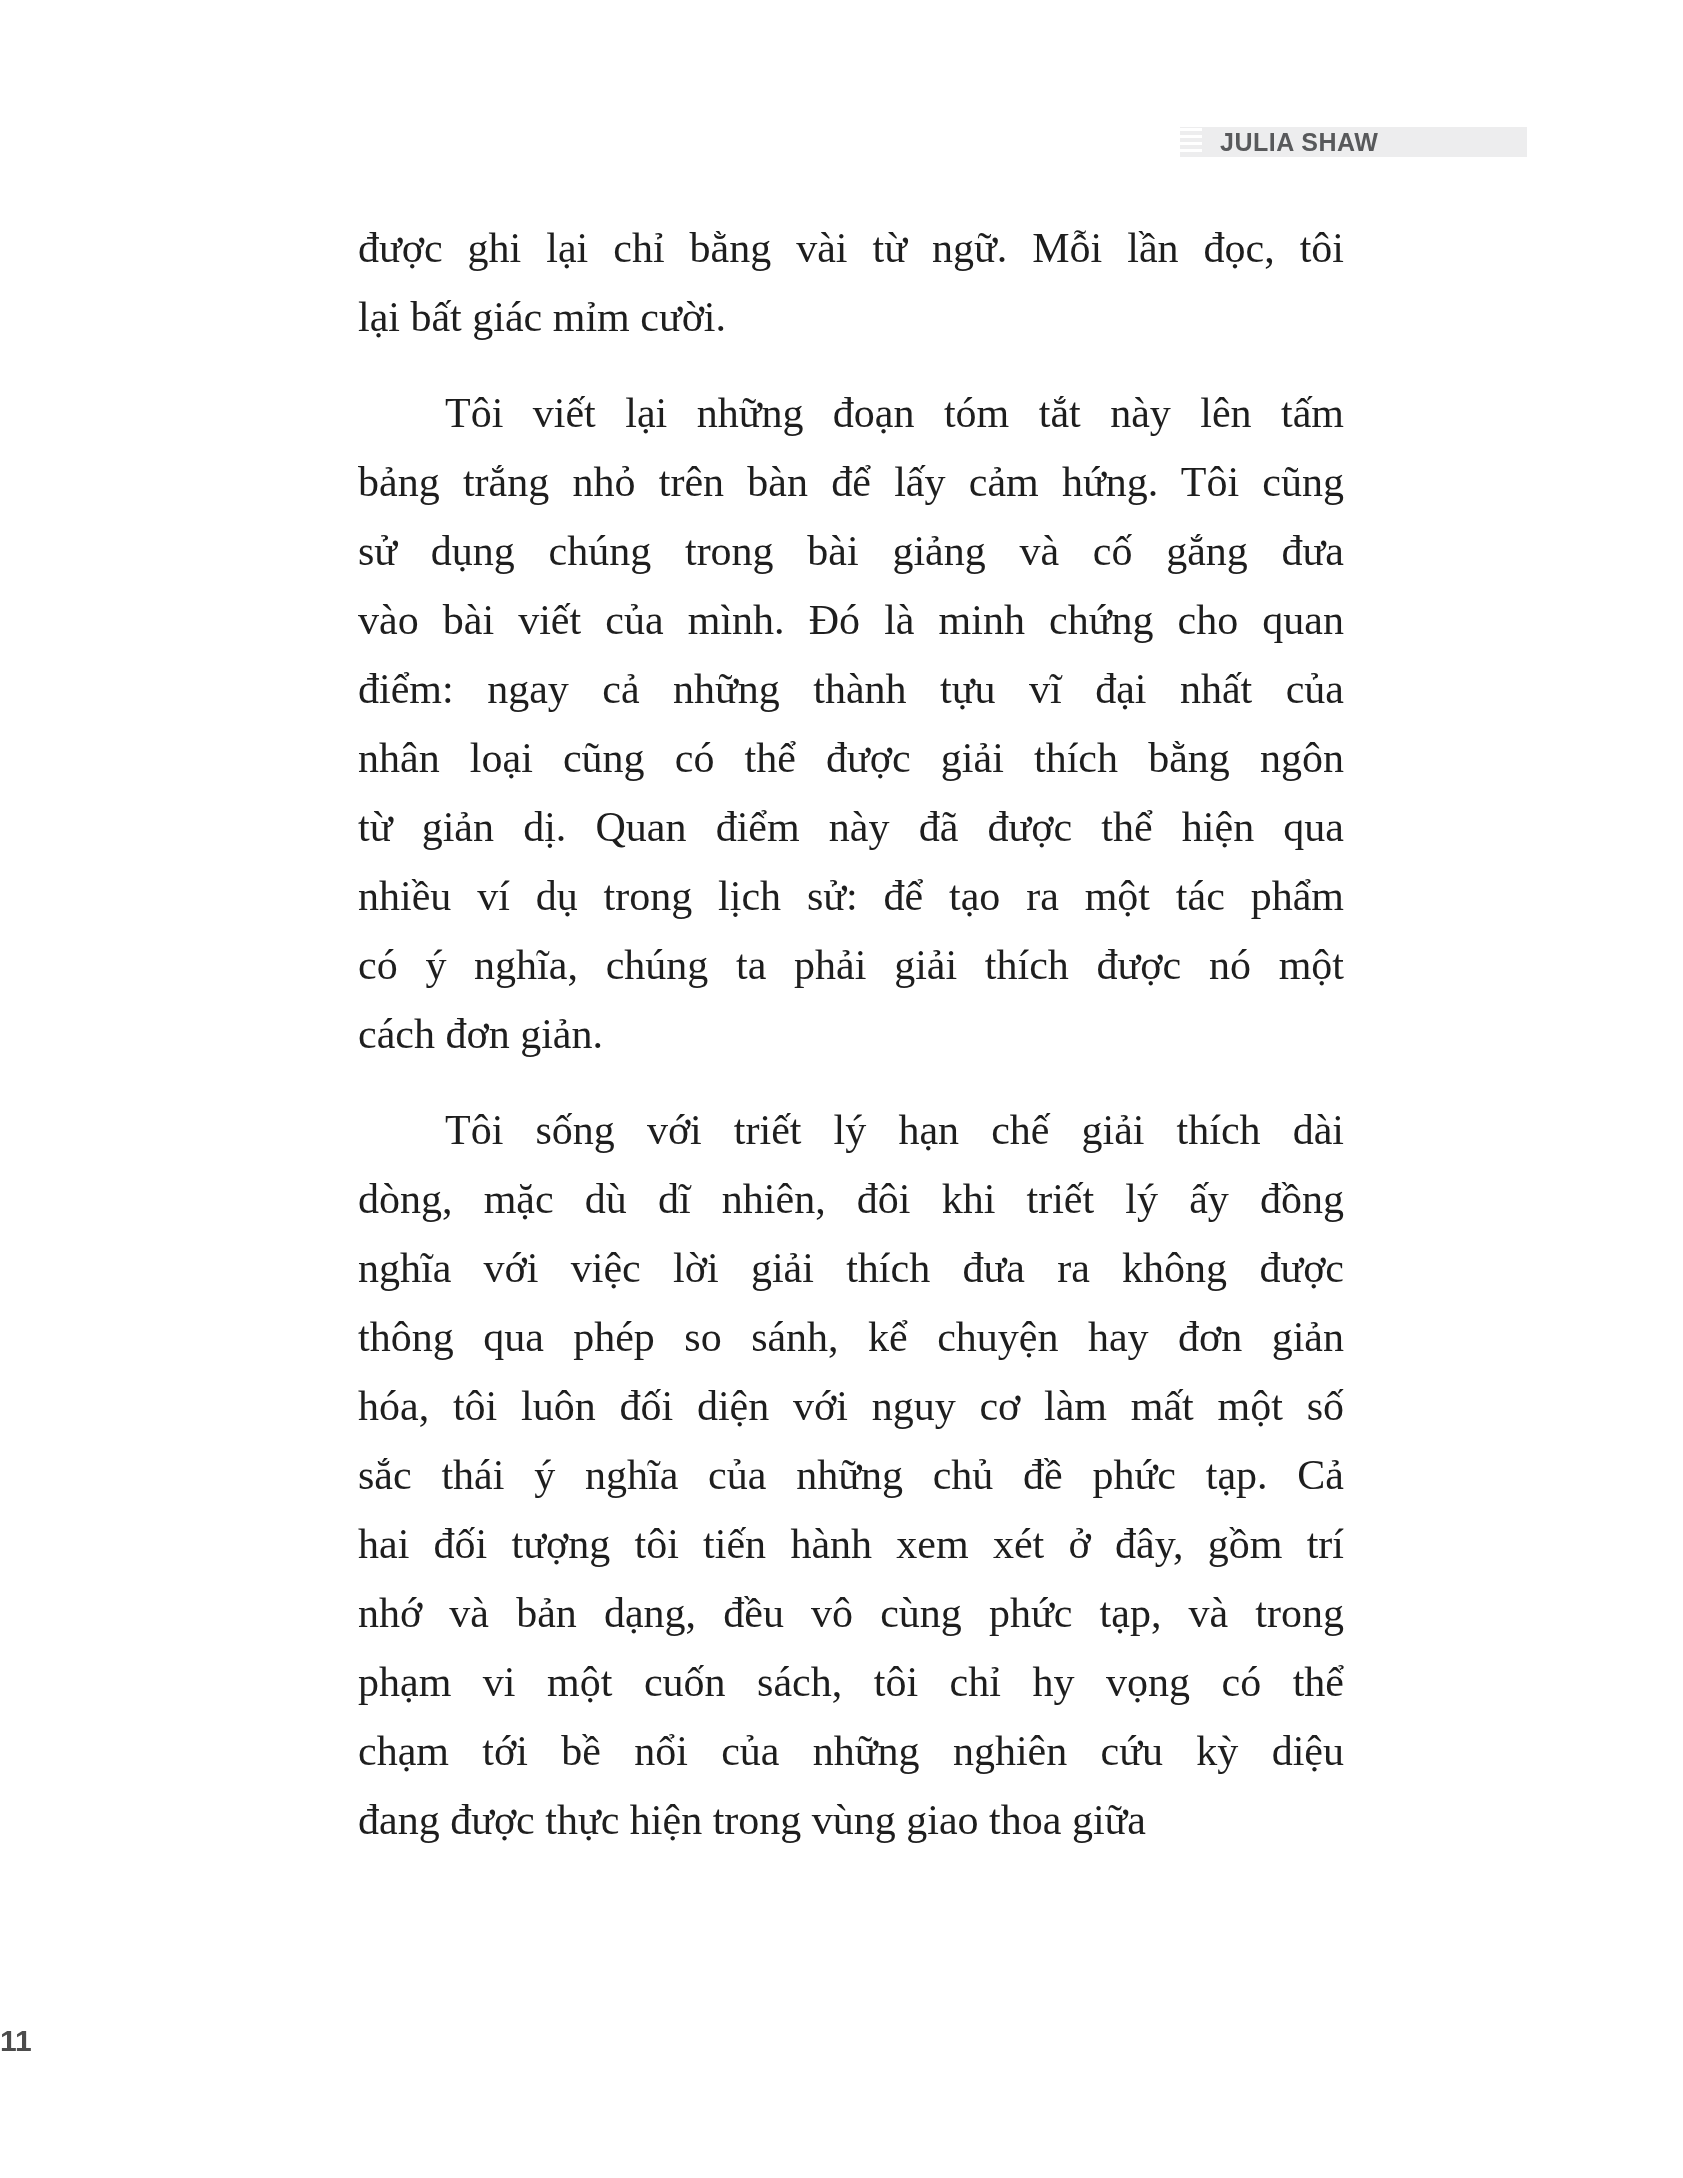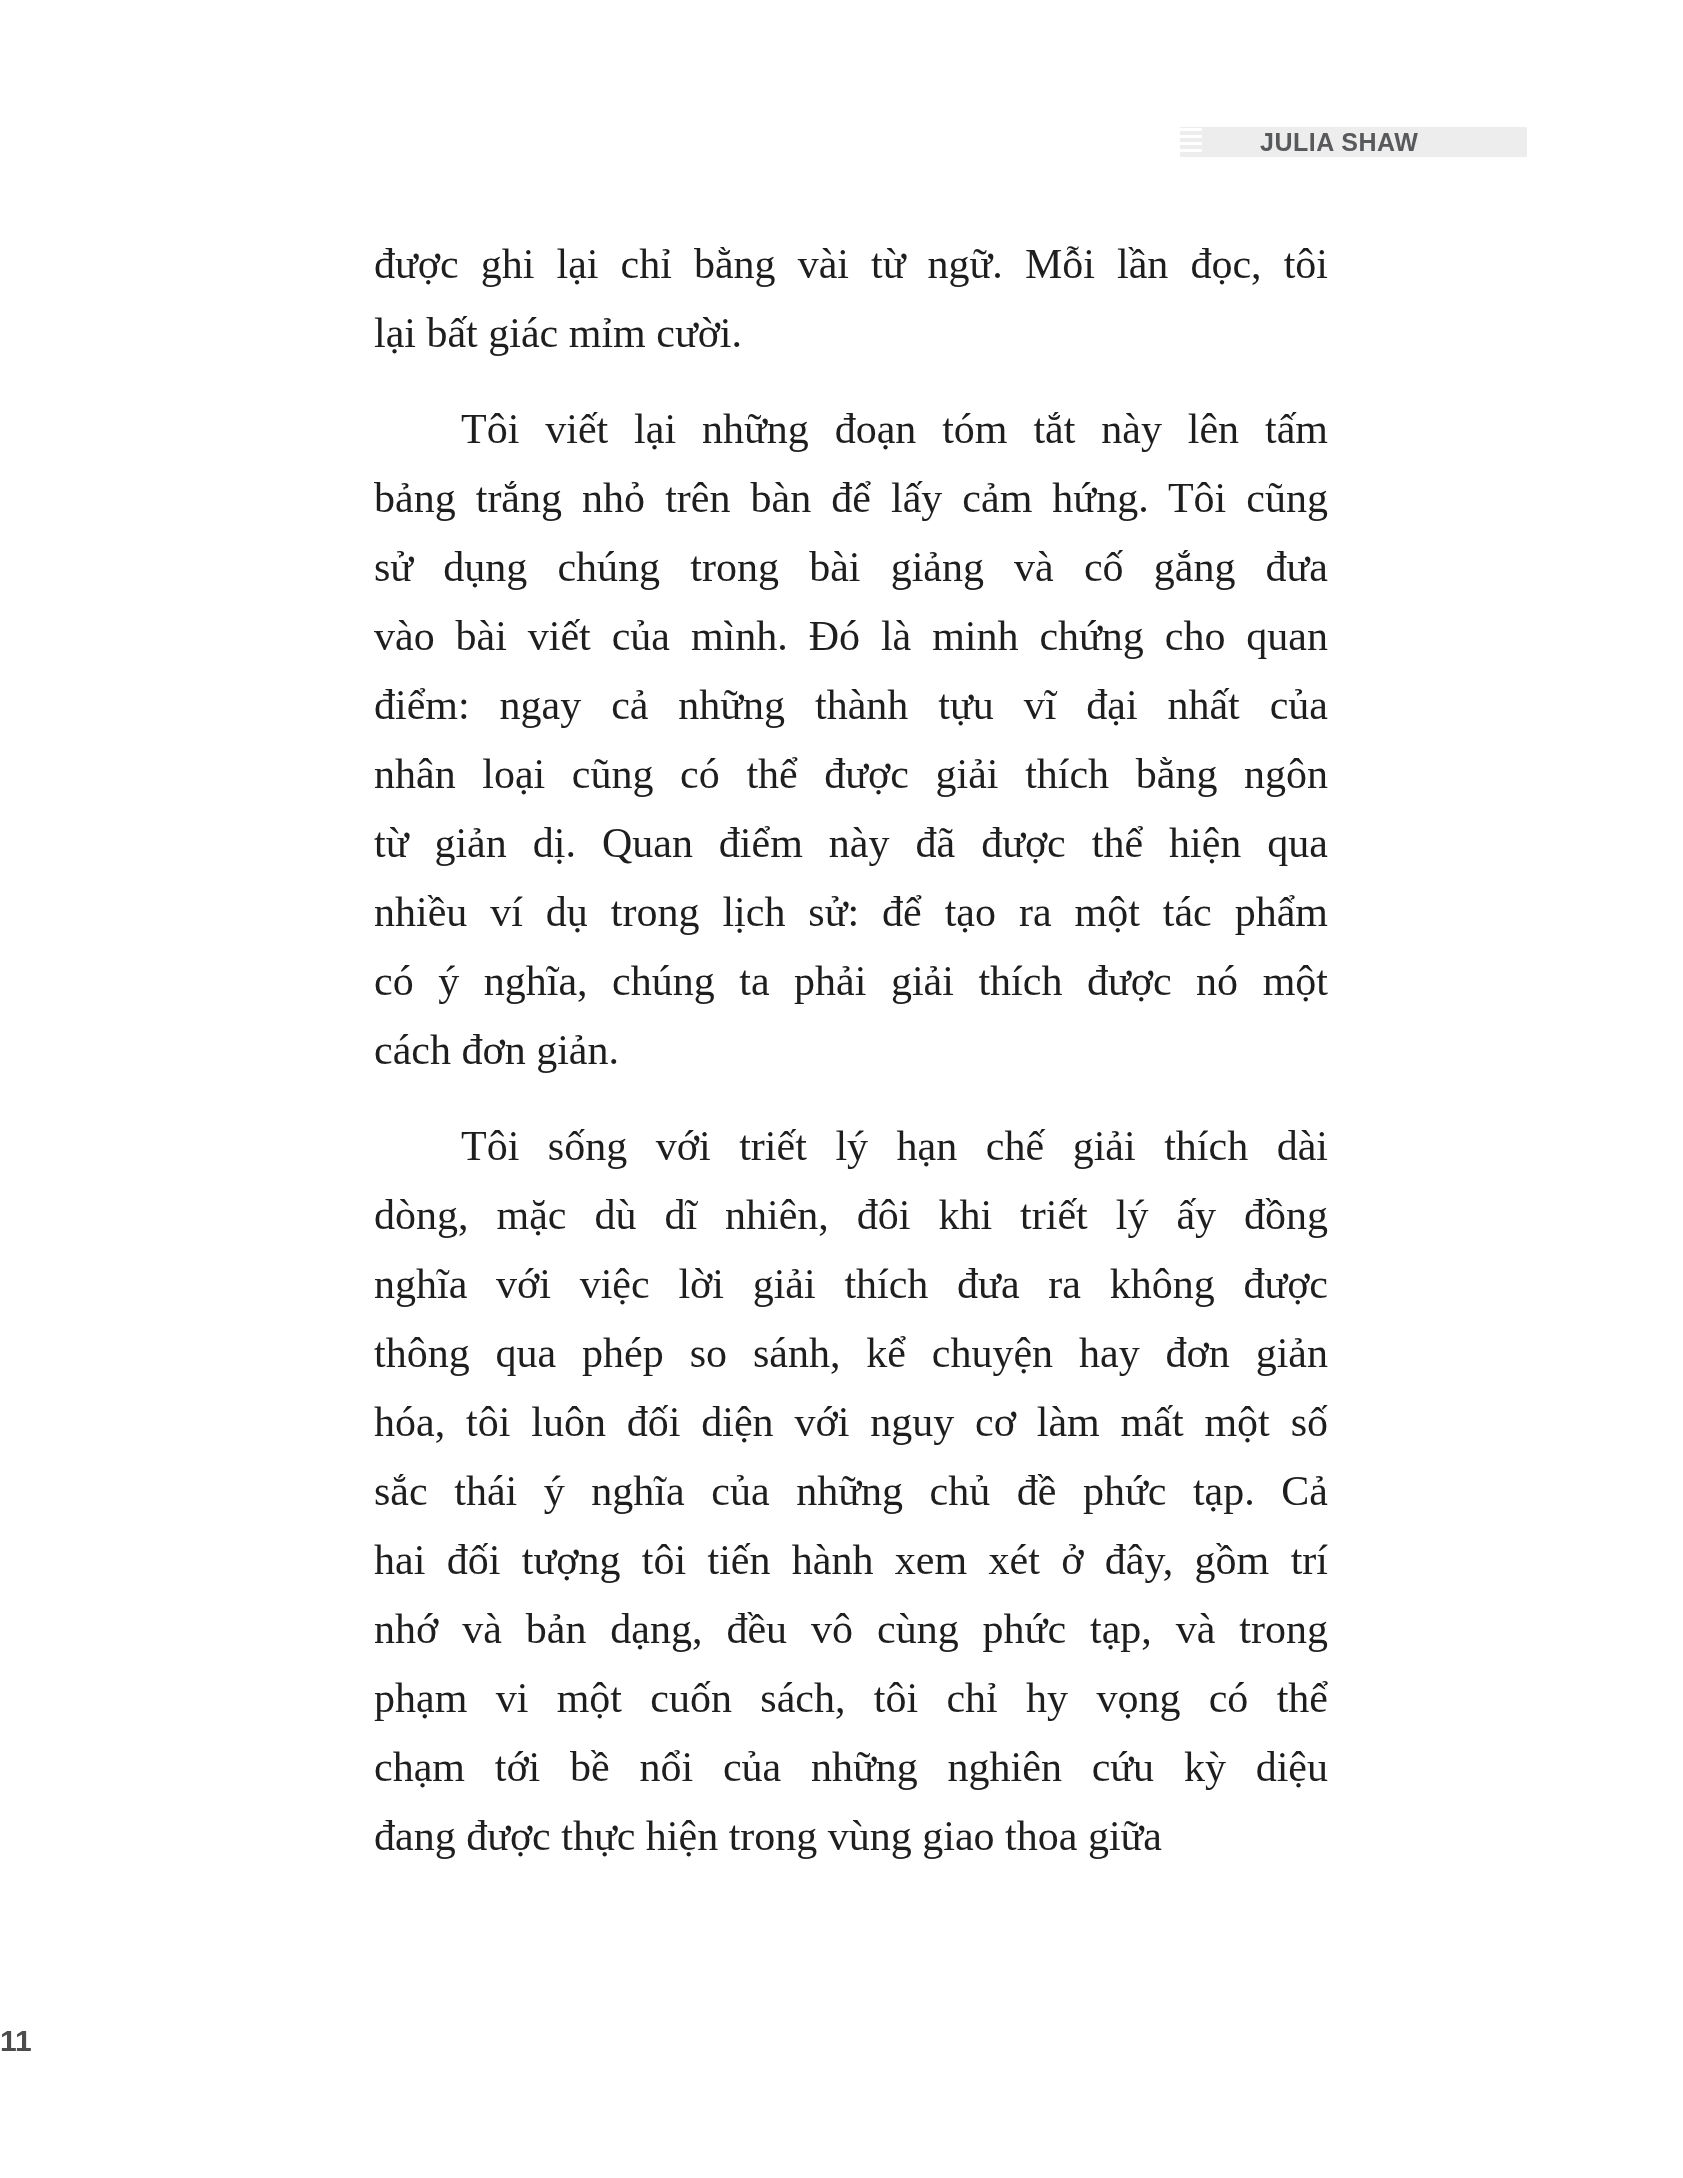--- a/index.html
+++ b/index.html
@@ -41,34 +41,33 @@
     left: 40px;
     top: 0;
     height: 22px;
     line-height: 31px;
     font-family: "Liberation Sans", "DejaVu Sans", sans-serif;
     font-weight: bold;
     font-size: 25px;
     letter-spacing: 0.5px;
     color: #58595b;
     white-space: nowrap;
-    margin-left: 40px;
   }
 
   
   .body-text {
     position: absolute;
     left: 358px;
     top: 214px;
     width: 986px;
     font-size: 42px;
     line-height: 69px;
     color: #1e1e1e;
   }
-  .para { margin: 16px; }
+  .para { margin: 0; }
   .para + .para { margin-top: 27px; }
   .line {
     text-align: justify;
     text-align-last: justify;
   }
   .line.last { text-align-last: left; }
   .line.first-indent { padding-left: 87px; }
 
   
   .page-number {

